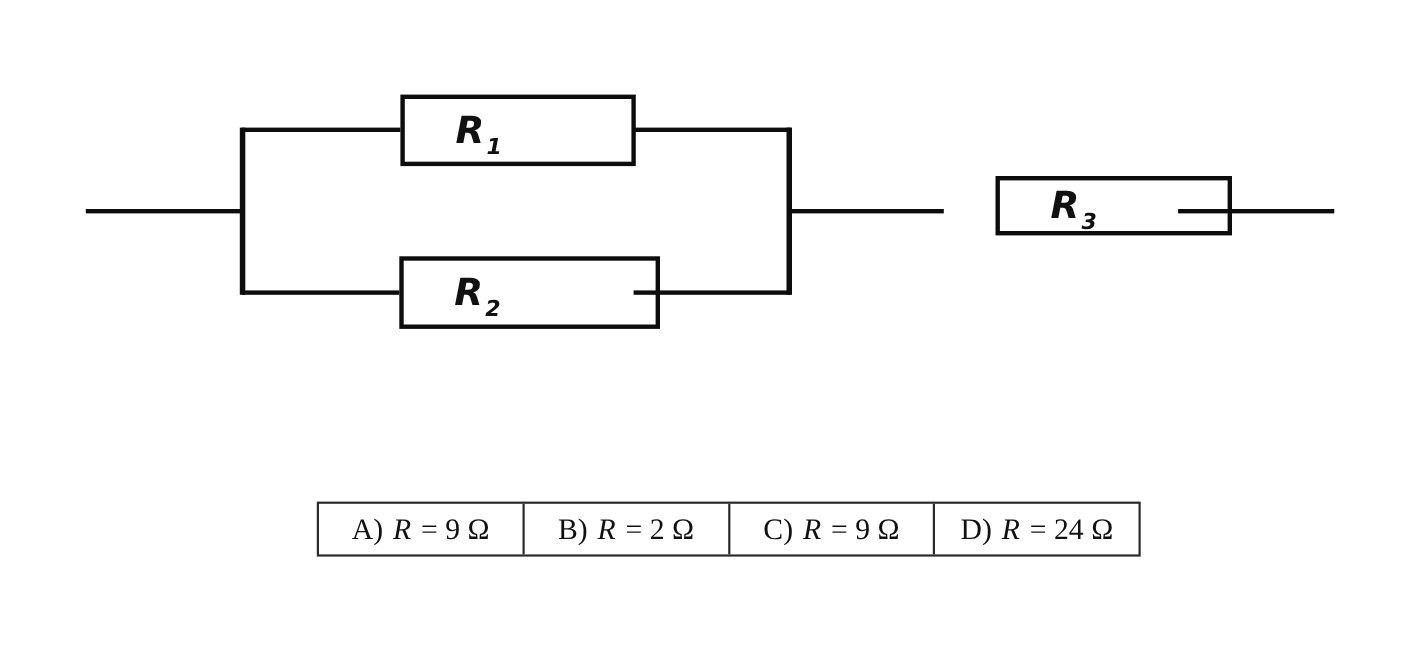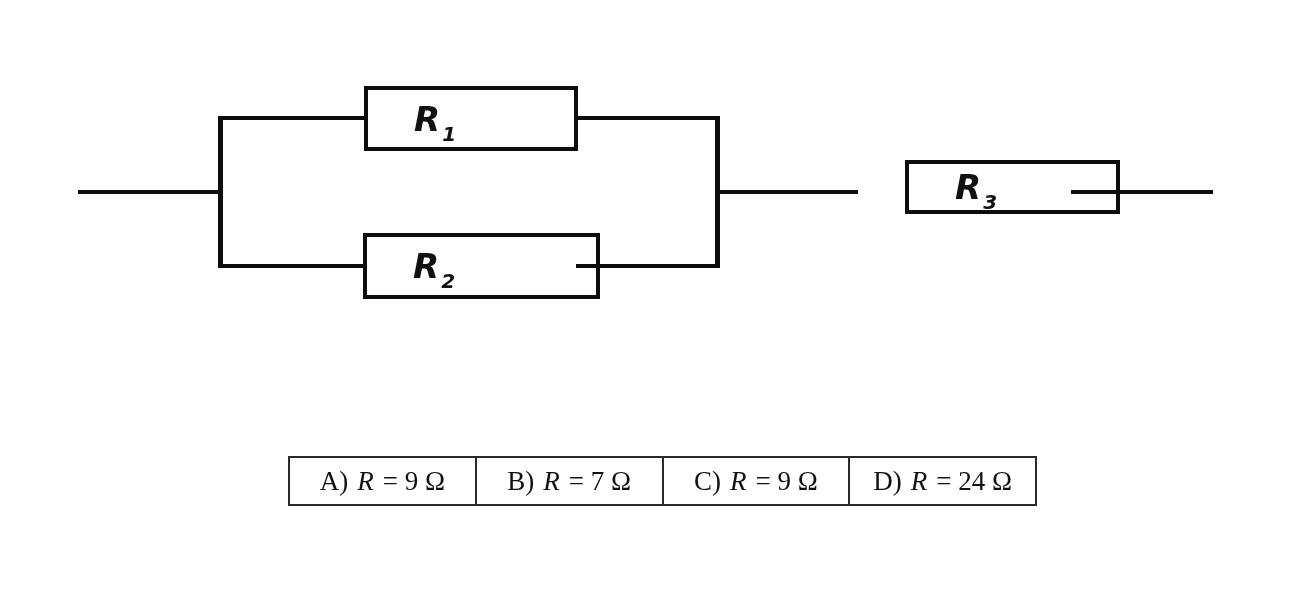--- a/index.html
+++ b/index.html
@@ -97,21 +97,21 @@
 
   <div class="answers">
     <div class="answer-cell">
       <span>A)</span>
       <span class="var">R</span>
       <span>= 9 Ω</span>
     </div>
     <div class="answer-cell">
       <span>B)</span>
       <span class="var">R</span>
-      <span>= 7 Ω</span>
+      <span>= 2 Ω</span>
     </div>
     <div class="answer-cell">
       <span>C)</span>
       <span class="var">R</span>
       <span>= 9 Ω</span>
     </div>
     <div class="answer-cell">
       <span>D)</span>
       <span class="var">R</span>
       <span>= 24 Ω</span>

